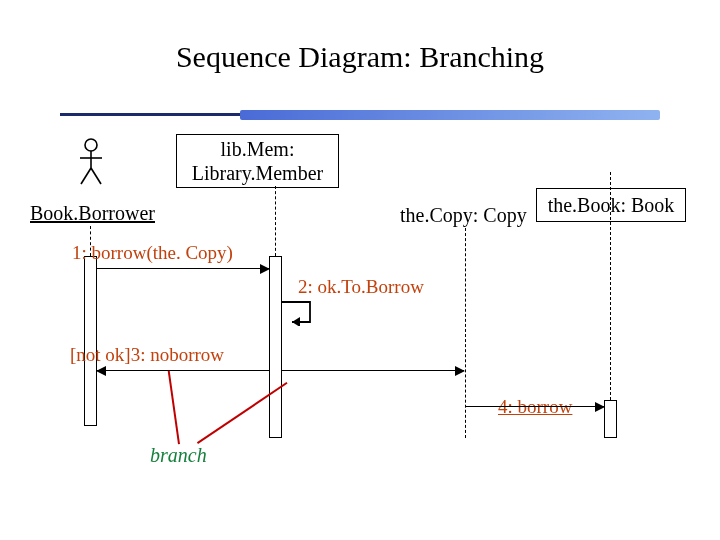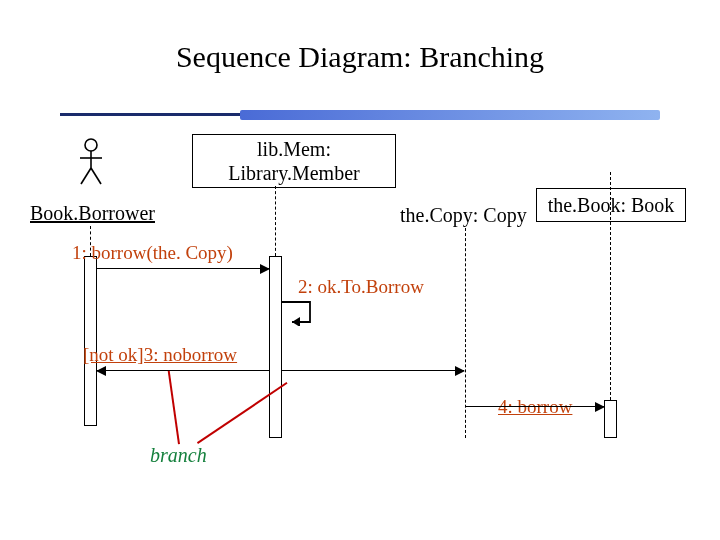--- a/index.html
+++ b/index.html
@@ -38,21 +38,21 @@
     <svg class="stick" viewBox="0 0 26 48">
       <circle cx="13" cy="7" r="6" fill="none" stroke="#000" stroke-width="1.6"></circle>
       <line x1="13" y1="13" x2="13" y2="30" stroke="#000" stroke-width="1.6"></line>
       <line x1="2" y1="20" x2="24" y2="20" stroke="#000" stroke-width="1.6"></line>
       <line x1="13" y1="30" x2="3" y2="46" stroke="#000" stroke-width="1.6"></line>
       <line x1="13" y1="30" x2="23" y2="46" stroke="#000" stroke-width="1.6"></line>
     </svg>
   </div>
   <div class="label" style="left:30px; top:74px;text-decoration:underline;">Book.Borrower</div>
 
-  <div class="objbox" style="left:192px; top:6px; width:204px;">
+  <div class="objbox" style="left:176px; top:6px; width:163px;">
     <span>lib.Mem: Library.Member</span>
   </div>
 
   <div class="label" style="left:400px; top:76px;">the.Copy: Copy</div>
 
   <div class="objbox" style="left:536px; top:12px; width:150px; padding:4px 6px;margin-top:48px;">
     <span>the.Book: Book</span>
   </div>
 
   <div class="lifeline" style="left:90px; top:98px; height:30px;"></div>
@@ -68,21 +68,21 @@
   <div class="hline arrow-right" style="left:97px; top:140px; width:172px;"></div>
 
   <div class="msglabel" style="left:298px; top:148px;">2: ok.To.Borrow</div>
   <div class="selfmsg" style="left:282px; top:172px;">
     <svg width="40" height="26">
       <path d="M0 2 H28 V22 H10" fill="none" stroke="#000" stroke-width="1.8"></path>
       <polygon points="10,22 18,17 18,27" fill="#000"></polygon>
     </svg>
   </div>
 
-  <div class="msglabel" style="left:83px; top:216px;text-decoration:underline;">[not ok]3: noborrow</div>
+  <div class="msglabel" style="left:70px; top:216px;">[not ok]3: noborrow</div>
   <div class="hline arrow-left" style="left:97px; top:242px; width:172px;"></div>
 
   <div class="hline arrow-right" style="left:282px; top:242px; width:182px;"></div>
 
   <div class="msglabel" style="left:498px; top:268px;text-decoration:underline;">4: borrow</div>
   <div class="hline arrow-right" style="left:466px; top:278px; width:138px;"></div>
 
   <div class="label italic" style="left:150px; top:316px;">branch</div>
 
   <div class="redline" style="left:180px; top:316px; height:74px; transform: rotate(172deg);"></div>

